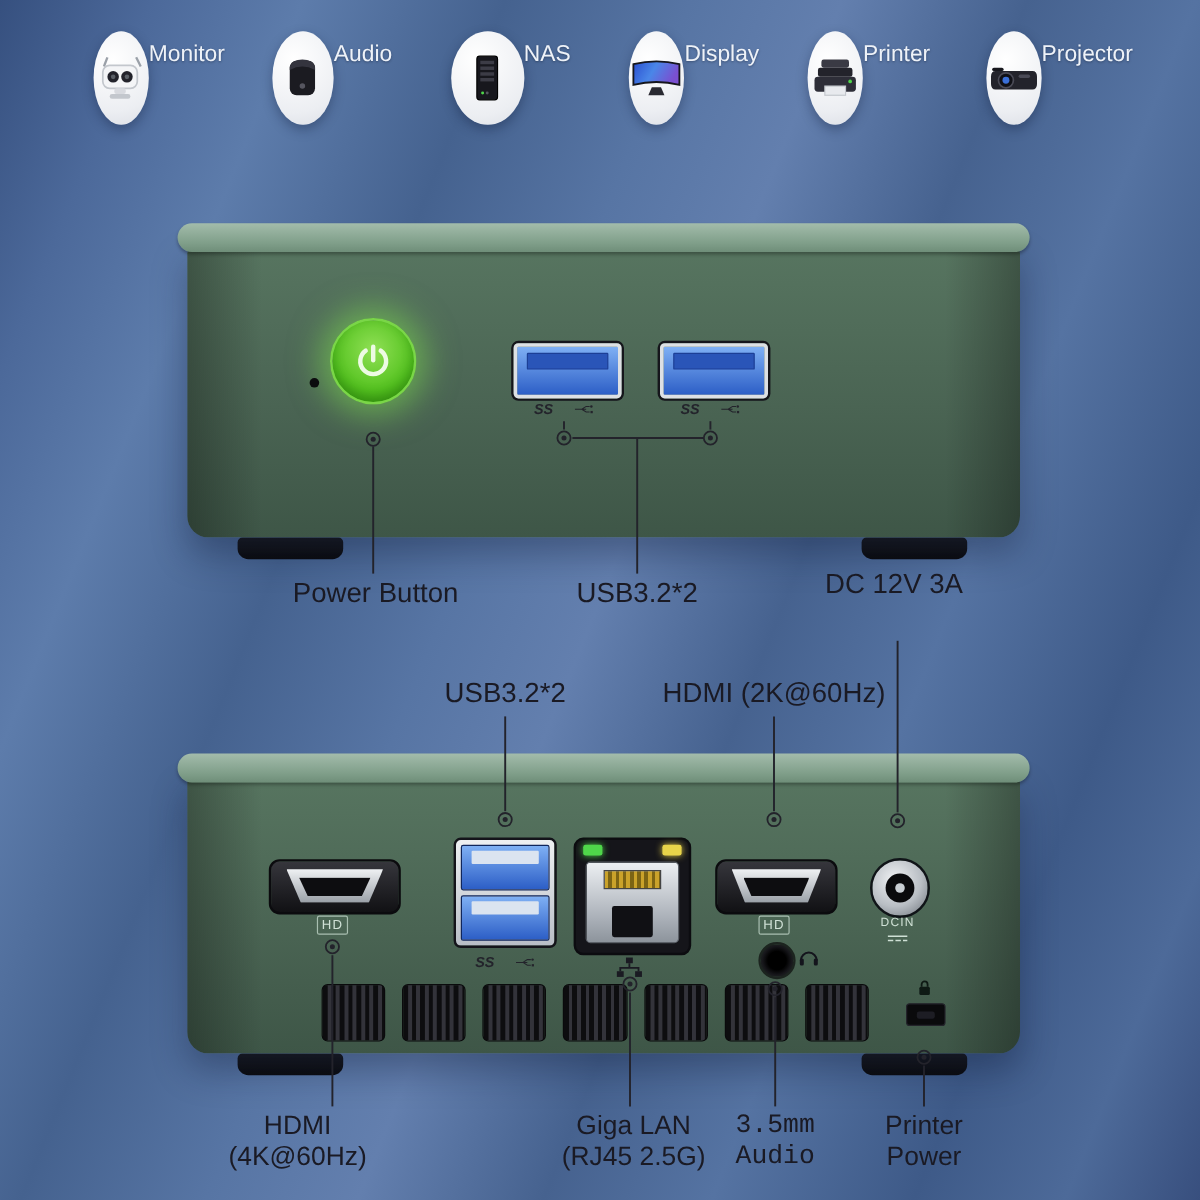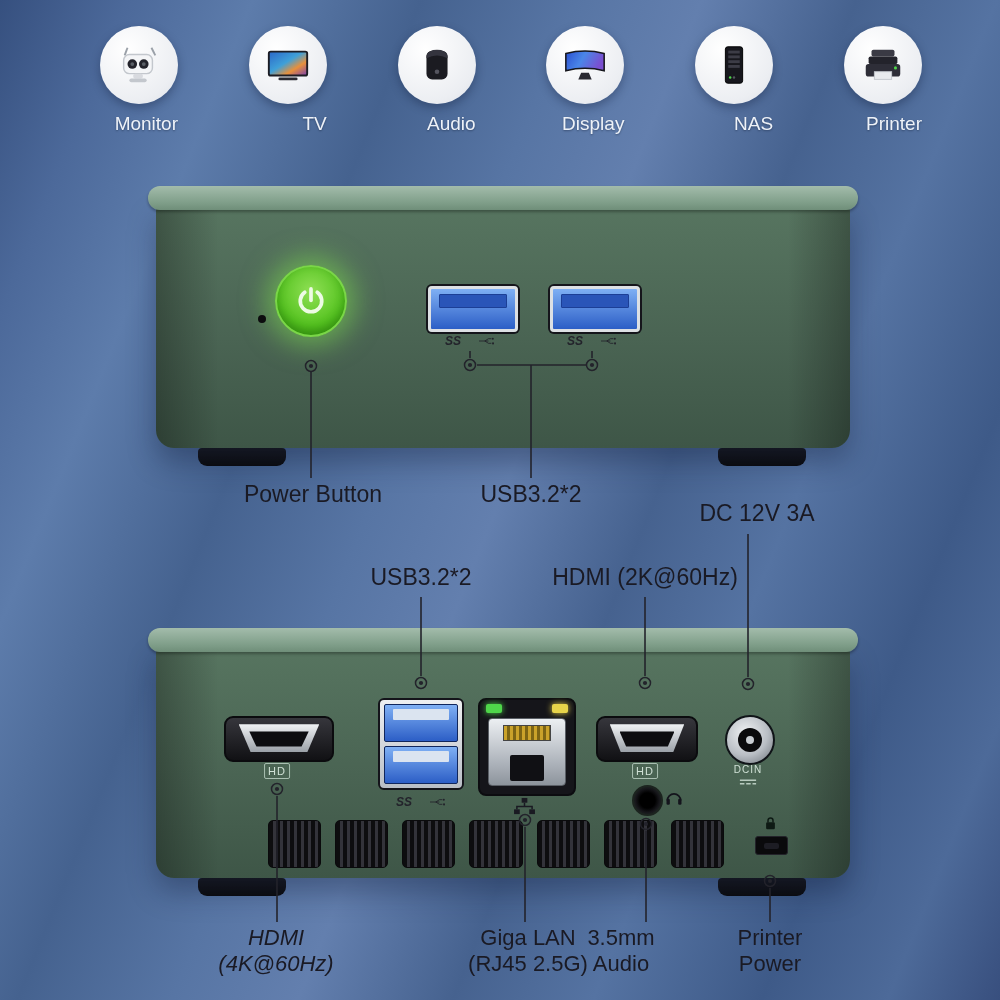--- a/index.html
+++ b/index.html
@@ -9,21 +9,21 @@
   }
   .stage {
     position:relative; width:1000px; height:1000px;
     background:linear-gradient(112deg,
       #36507f 0%, #4c699a 9%, #5d7cab 18%, #45628f 30%, #5775a4 41%,
       #637fae 50%, #46628f 61%, #5573a2 71%, #3e5a88 83%, #4d6a99 92%, #384f7e 100%);
   }
 
   
   .icon-row { position:absolute; left:78px; right:78px; top:26px; display:flex; justify-content:space-between; }
-  .dev-item { width:100px; display:flex; flex-direction:column; align-items:flex-end; }
+  .dev-item { width:100px; display:flex; flex-direction:row; align-items:flex-start; }
   .dev-circle {
     width:78px; height:78px; border-radius:50%;
     background:radial-gradient(circle at 35% 30%, #ffffff, #eceef2 70%, #dcdfe6);
     box-shadow:0 4px 10px rgba(15,25,55,.35);
     display:flex; align-items:center; justify-content:center;
   }
   .dev-label { margin-top:9px; font-size:19px; color:#eef2f8; text-shadow:0 1px 2px rgba(10,20,40,.4); white-space:nowrap; }
 
   
   .top-face {
@@ -162,47 +162,45 @@
             <circle cx="29" cy="23" r="5" fill="#23232b"></circle>
           <circle cx="17" cy="23" r="2" fill="#5a5f66"></circle>
             <circle cx="29" cy="23" r="2" fill="#5a5f66"></circle>
           <rect x="18" y="33" width="10" height="5" rx="2" fill="#d8dadf"></rect>
           <rect x="14" y="38" width="18" height="4" rx="2" fill="#c3c7cd"></rect>
         </svg>
       </div>
       <div class="dev-label">Monitor</div>
     </div>
 
-    <div class="dev-item">
-      <div class="dev-circle">
-        <svg viewBox="0 0 48 48" width="46" height="46">
-          <defs>
-              <linearGradient id="tvg" x1="0" y1="0" x2="1" y2="1">
-            <stop offset="0" stop-color="#2a66c8"></stop>
-                <stop offset="0.45" stop-color="#3fa0d8"></stop>
-            <stop offset="0.7" stop-color="#e8903a"></stop>
-                <stop offset="1" stop-color="#7a3fb0"></stop>
-          </linearGradient>
-            </defs>
-          <rect x="4" y="10" width="40" height="25" rx="2" fill="url(#tvg)" stroke="#1d1d24" stroke-width="2"></rect>
-          <rect x="14" y="37" width="20" height="3" rx="1.5" fill="#2a2a32"></rect>
-        </svg>
-      </div>
-      <div class="dev-label">TV</div>
-    </div>
 
     <div class="dev-item">
       <div class="dev-circle">
         <svg viewBox="0 0 48 48" width="46" height="46">
           <rect x="13" y="9" width="22" height="30" rx="6" fill="#1b1b21"></rect>
           <path d="M13 17 q11 -6 22 0 l0 -3 q-2 -6 -11 -6 t-11 6 z" fill="#34343e"></path>
           <circle cx="24" cy="31" r="2.4" fill="#55555f"></circle>
         </svg>
       </div>
       <div class="dev-label">Audio</div>
+    </div>
+
+    <div class="dev-item">
+      <div class="dev-circle">
+        <svg viewBox="0 0 48 48" width="46" height="46">
+          <rect x="15" y="5" width="18" height="38" rx="2.5" fill="#17171d" stroke="#000"></rect>
+          <rect x="18" y="9" width="12" height="3" fill="#3c3c46"></rect>
+          <rect x="18" y="14" width="12" height="3" fill="#3c3c46"></rect>
+          <rect x="18" y="19" width="12" height="3" fill="#3c3c46"></rect>
+          <rect x="18" y="24" width="12" height="3" fill="#3c3c46"></rect>
+          <circle cx="20" cy="37" r="1.3" fill="#4fd64a"></circle>
+            <circle cx="24" cy="37" r="1.3" fill="#55555f"></circle>
+        </svg>
+      </div>
+      <div class="dev-label">NAS</div>
     </div>
 
     <div class="dev-item">
       <div class="dev-circle">
         <svg viewBox="0 0 48 48" width="46" height="46">
           <defs>
               <linearGradient id="scr" x1="0" y1="0" x2="1" y2="0.3">
             <stop offset="0" stop-color="#2a4fd0"></stop>
                 <stop offset="0.5" stop-color="#4a86e8"></stop>
                 <stop offset="1" stop-color="#7a4fd0"></stop>
@@ -211,45 +209,42 @@
           <path d="M4 12 Q24 7 44 12 L44 30 Q24 25 4 30 Z" fill="url(#scr)" stroke="#16161c" stroke-width="1.6"></path>
           <path d="M20 32 L28 32 L31 39 L17 39 Z" fill="#2a2a32"></path>
         </svg>
       </div>
       <div class="dev-label">Display</div>
     </div>
 
     <div class="dev-item">
       <div class="dev-circle">
         <svg viewBox="0 0 48 48" width="46" height="46">
-          <rect x="15" y="5" width="18" height="38" rx="2.5" fill="#17171d" stroke="#000"></rect>
-          <rect x="18" y="9" width="12" height="3" fill="#3c3c46"></rect>
-          <rect x="18" y="14" width="12" height="3" fill="#3c3c46"></rect>
-          <rect x="18" y="19" width="12" height="3" fill="#3c3c46"></rect>
-          <rect x="18" y="24" width="12" height="3" fill="#3c3c46"></rect>
-          <circle cx="20" cy="37" r="1.3" fill="#4fd64a"></circle>
-            <circle cx="24" cy="37" r="1.3" fill="#55555f"></circle>
-        </svg>
-      </div>
-      <div class="dev-label">NAS</div>
-    </div>
-
-    <div class="dev-item">
-      <div class="dev-circle">
-        <svg viewBox="0 0 48 48" width="46" height="46">
           <rect x="12" y="8" width="24" height="7" rx="2" fill="#3a3a44"></rect>
           <rect x="9" y="15" width="30" height="8" rx="2" fill="#23232b"></rect>
           <rect x="6" y="23" width="36" height="13" rx="3" fill="#2e2e38"></rect>
           <rect x="15" y="31" width="18" height="8" fill="#e8eaee" stroke="#c3c7cd"></rect>
           <circle cx="37" cy="27" r="1.6" fill="#4fd64a"></circle>
         </svg>
       </div>
       <div class="dev-label">Printer</div>
     </div>
 
+    <div class="dev-item">
+      <div class="dev-circle">
+        <svg viewBox="0 0 48 48" width="46" height="46">
+          <path d="M8 18 h32 q4 0 4 5 v6 q0 5 -4 5 H8 q-4 0 -4 -5 v-6 q0 -5 4 -5 z" fill="#23232b"></path>
+          <circle cx="17" cy="26" r="6.5" fill="#101016" stroke="#4a4a56" stroke-width="1.5"></circle>
+          <circle cx="17" cy="26" r="3" fill="#3a6fd8"></circle>
+          <rect x="28" y="21" width="10" height="3" rx="1.5" fill="#4a4a56"></rect>
+          <rect x="5" y="15" width="10" height="3" rx="1.5" fill="#17171d"></rect>
+        </svg>
+      </div>
+      <div class="dev-label">Projector</div>
+    </div>
   </div>
 
   <div>
     <div class="foot" style="left:198px; top:448px;"></div>
     <div class="foot" style="left:718px; top:448px;"></div>
     <div class="unit-body" style="top:205px; height:243px;"></div>
     <div class="top-face" style="top:186px;"></div>
 
     <div class="power-wrap">
       <div class="power-btn">
@@ -406,33 +401,33 @@
         <circle cx="525" cy="820" r="2.1" fill="#23232b"></circle>
       <circle cx="646" cy="824" r="5.5" fill="none" stroke="#23232b" stroke-width="1.5"></circle>
         <circle cx="646" cy="824" r="2.1" fill="#23232b"></circle>
       <circle cx="770" cy="881" r="5.5" fill="none" stroke="#23232b" stroke-width="1.5"></circle>
         <circle cx="770" cy="881" r="2.1" fill="#23232b"></circle>
     </g>
   </svg>
 
   <div class="lbl" style="left:313px; top:481px;">Power Button</div>
   <div class="lbl" style="left:531px; top:481px;">USB3.2*2</div>
-  <div class="lbl" style="left:745px; top:500px;margin-left:12px;">DC 12V 3A</div>
+  <div class="lbl" style="left:745px; top:473px;">DC 12V 3A</div>
   <div class="lbl" style="left:421px; top:564px;">USB3.2*2</div>
   <div class="lbl" style="left:645px; top:564px;">HDMI (2K@60Hz)</div>
 
-  <div class="lbl lbl-2line" style="left:276px; top:925px;font-style:italic;">
+  <div class="lbl lbl-2line" style="left:248px; top:925px;">
     <div>HDMI</div>
     <div>(4K@60Hz)</div>
   </div>
   <div class="lbl lbl-2line" style="left:528px; top:925px;">
     <div>Giga LAN</div>
     <div>(RJ45 2.5G)</div>
   </div>
-  <div class="lbl lbl-2line" style="left:621px; top:925px;">
+  <div class="lbl lbl-2line" style="left:646px; top:925px;font-family:Liberation Mono, monospace;">
     <div>3.5mm</div>
     <div>Audio</div>
   </div>
   <div class="lbl lbl-2line" style="left:770px; top:925px;">
     <div>Printer</div>
     <div>Power</div>
   </div>
 
 </div>
 

